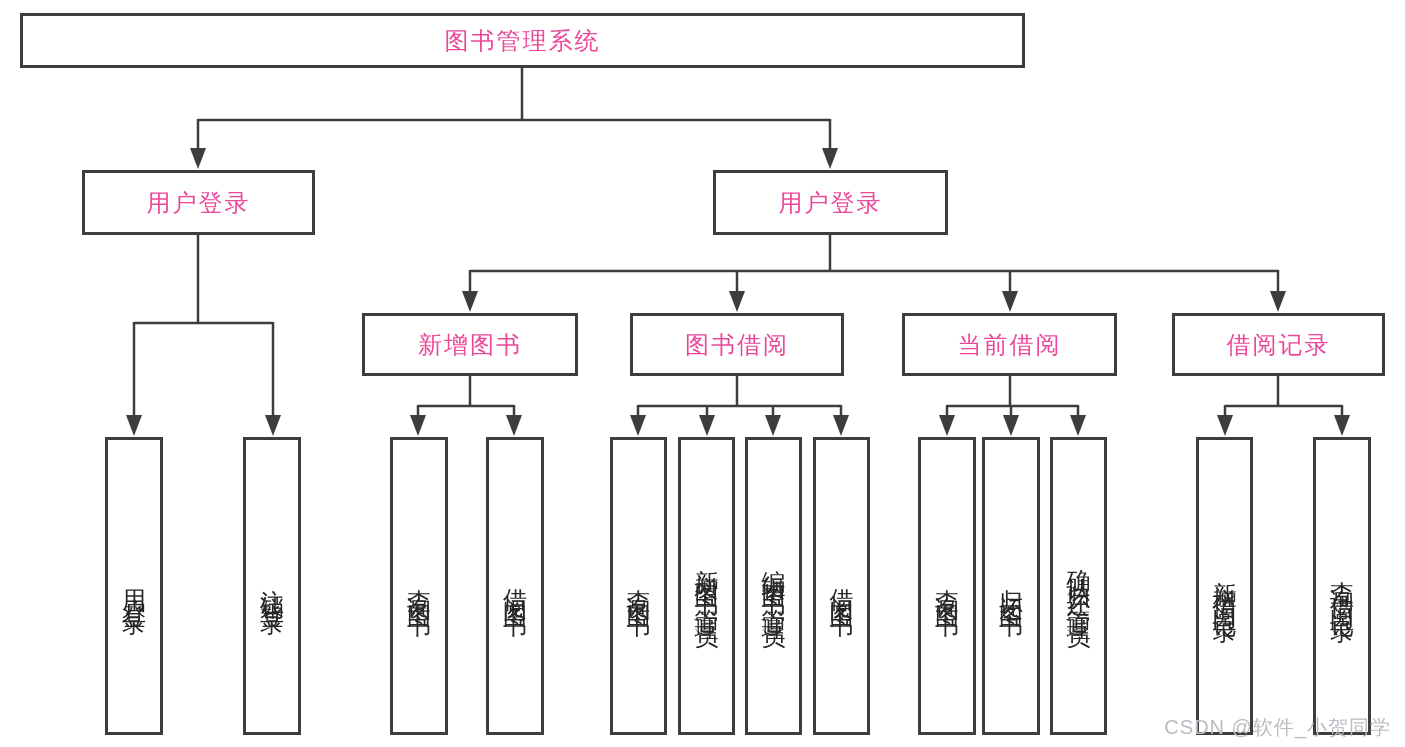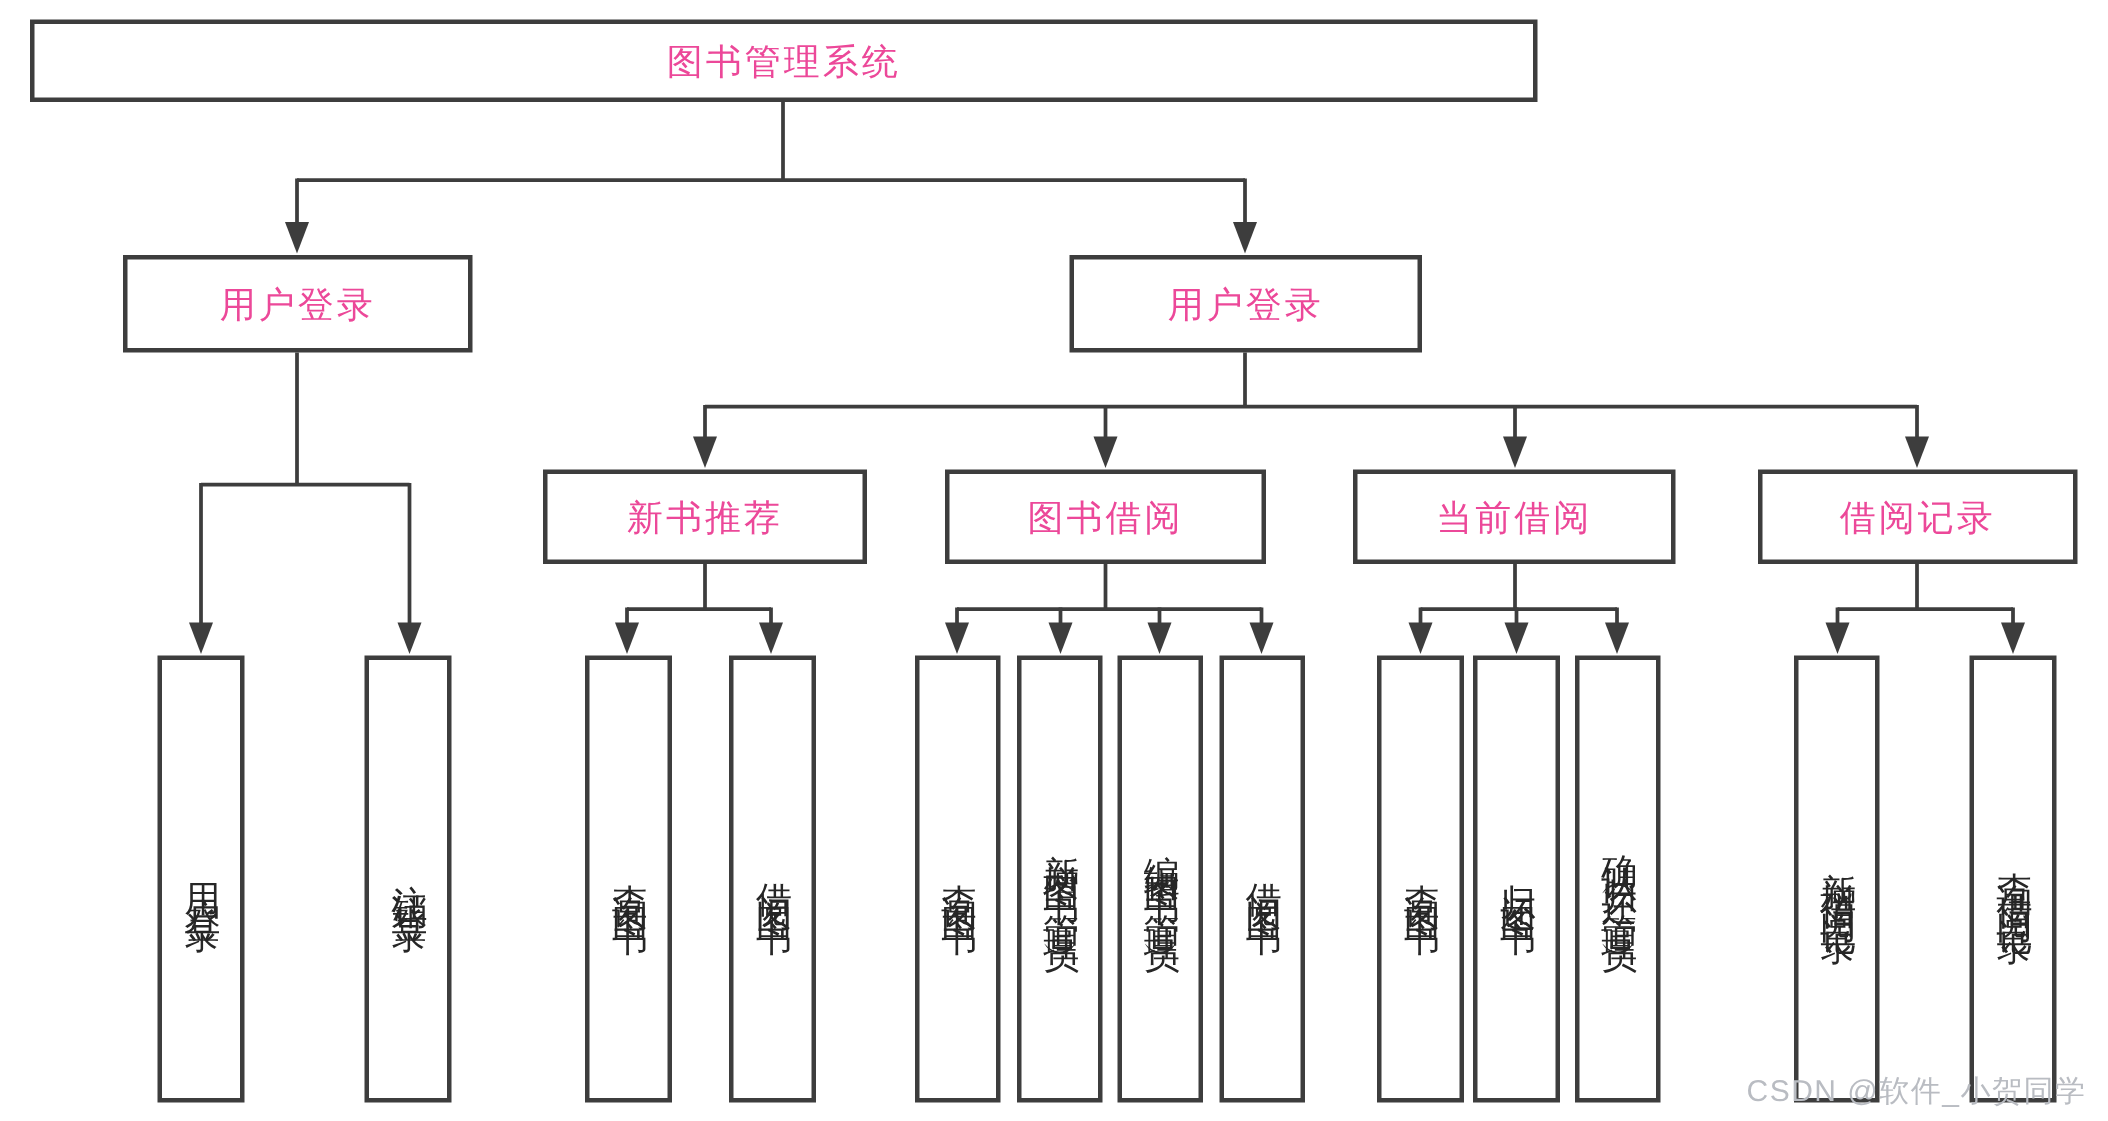--- a/index.html
+++ b/index.html
@@ -161,21 +161,21 @@
   </div>
 
   <div class="node n-login">
     <span>用户登录</span>
   </div>
   <div class="node n-mgmt">
     <span>用户登录</span>
   </div>
 
   <div class="node n-new">
-    <span>新书推荐</span>
+    <span>新增图书</span>
   </div>
   <div class="node n-borrow">
     <span>图书借阅</span>
   </div>
   <div class="node n-cur">
     <span>当前借阅</span>
   </div>
   <div class="node n-rec">
     <span>借阅记录</span>
   </div>

